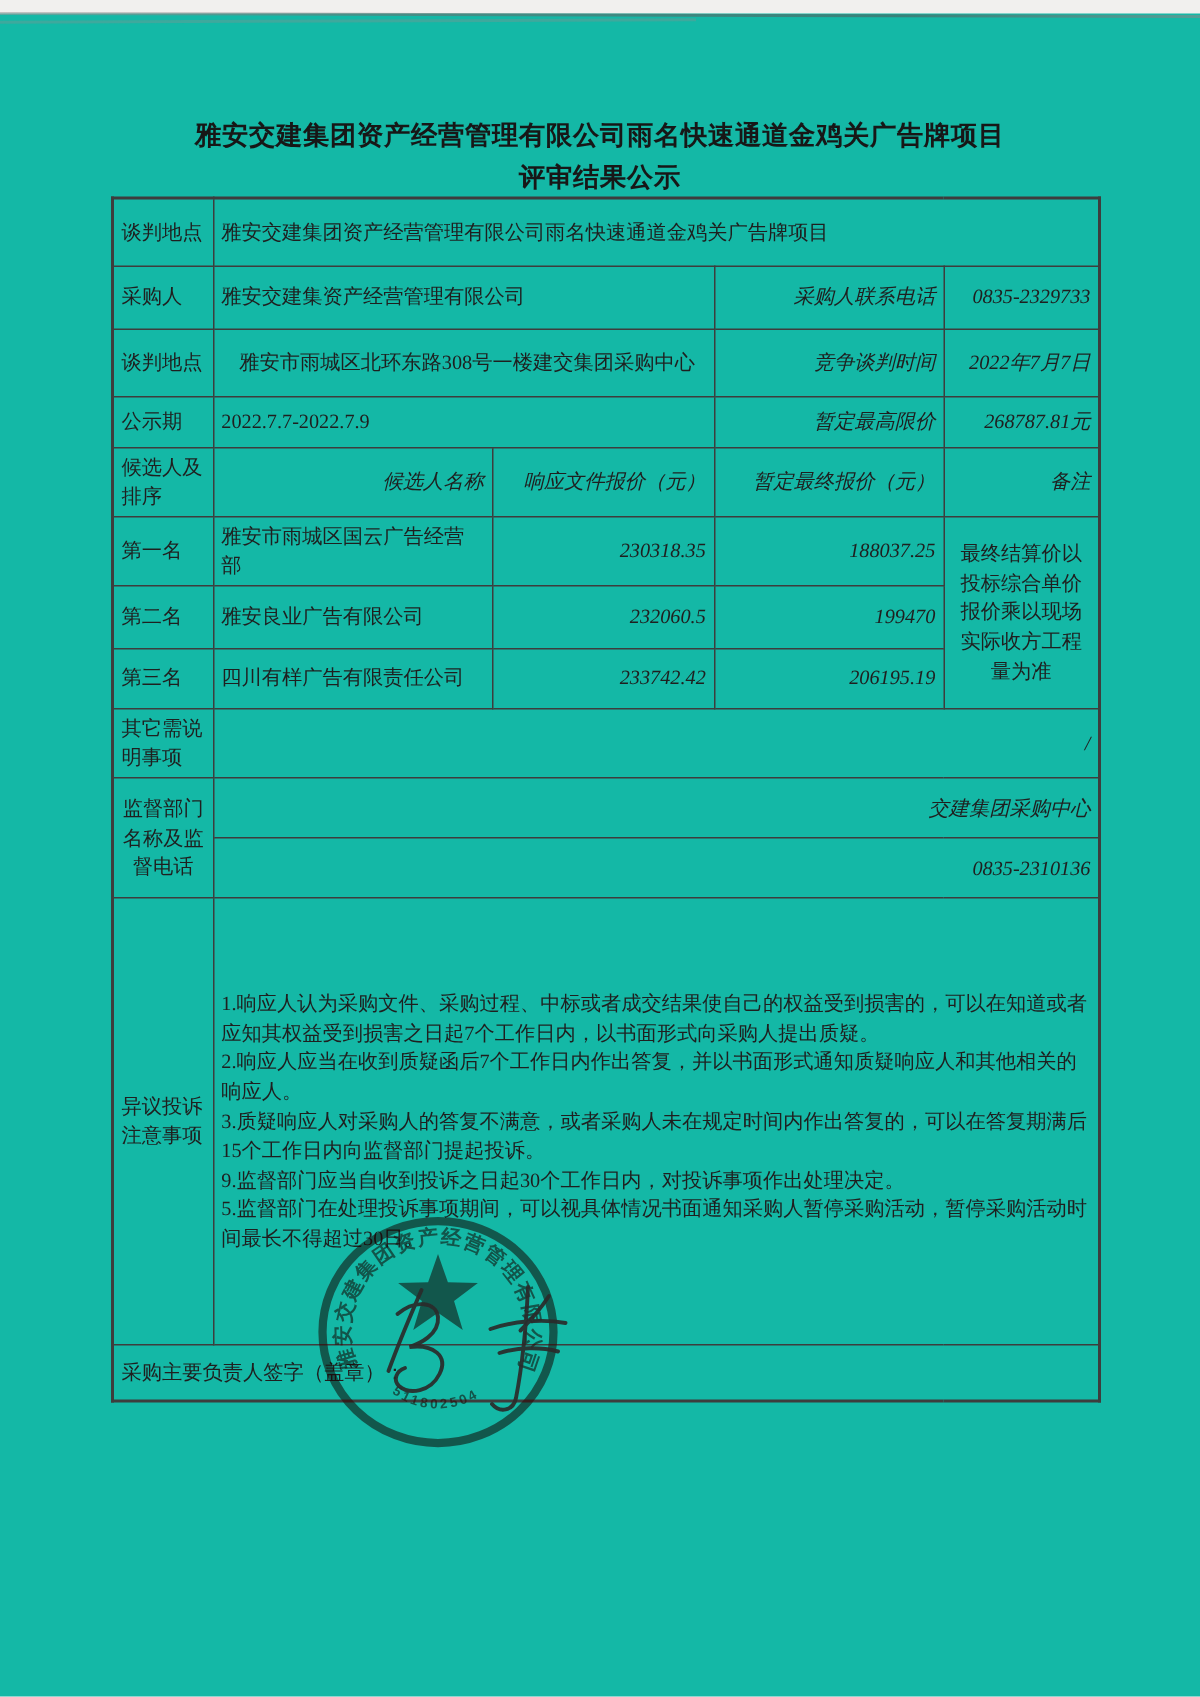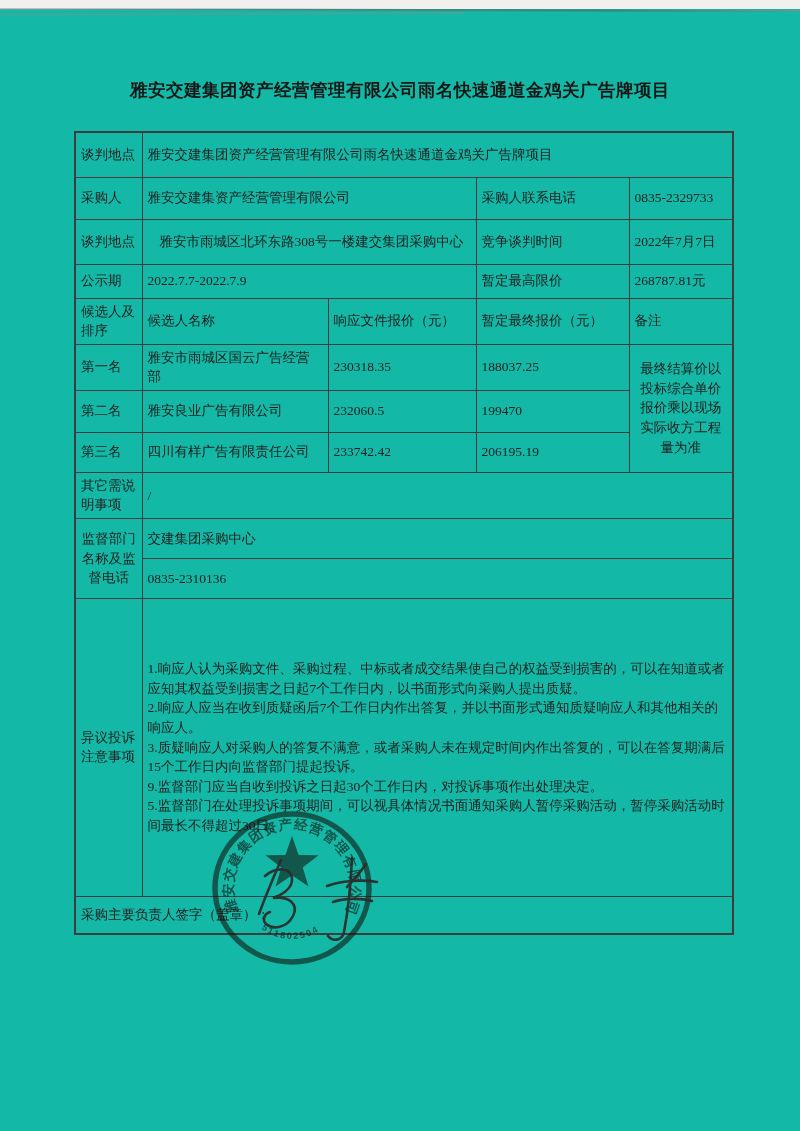--- a/index.html
+++ b/index.html
@@ -31,41 +31,42 @@
     border-collapse:collapse; table-layout:fixed;
     font-size:13.5px; color:#1f1f1f;
   }
   table.main td {
     border:1.4px solid #3d3d3d; padding:3px 5px;
     vertical-align:middle; line-height:1.45; overflow:hidden;
   }
   table.main { border:2px solid #3d3d3d; }
   td.lab { padding-left:4px; }
   td.lab-c { text-align:center; padding-left:2px; padding-right:2px; }
-  td.center { text-align:left; }
+  td.center { text-align:right;font-style:italic; }
   td.indent { text-indent:12px; }
   td.notes-cell { padding:6px 8px; line-height:1.62; }
   .note-line { text-align:left; }
   td.remark-cell { text-align:center; padding:4px 7px; line-height:1.62; }
   td.sig-row { height:38px;border-radius:11px; }
 
   .stamp-wrap { position:absolute; left:192px; top:788px; width:200px; height:200px;
                 mix-blend-mode:multiply; opacity:.88; }
   .sig-wrap { position:absolute; left:235px; top:842px; width:160px; height:100px; }
 </style>
 </head>
 <body>
 
 <div class="page">
   <div class="scan-strip"></div>
   <div class="scan-line-top"></div>
   <div class="scan-line-top2"></div>
 
   <div class="doc-title">
     <div>雅安交建集团资产经营管理有限公司雨名快速通道金鸡关广告牌项目</div>
+    <div>评审结果公示</div>
   </div>
 
   <table class="main">
     <colgroup>
       <col style="width:67px">
         <col style="width:186px">
         <col style="width:148px">
       <col style="width:153px">
         <col style="width:104px">
     </colgroup>

